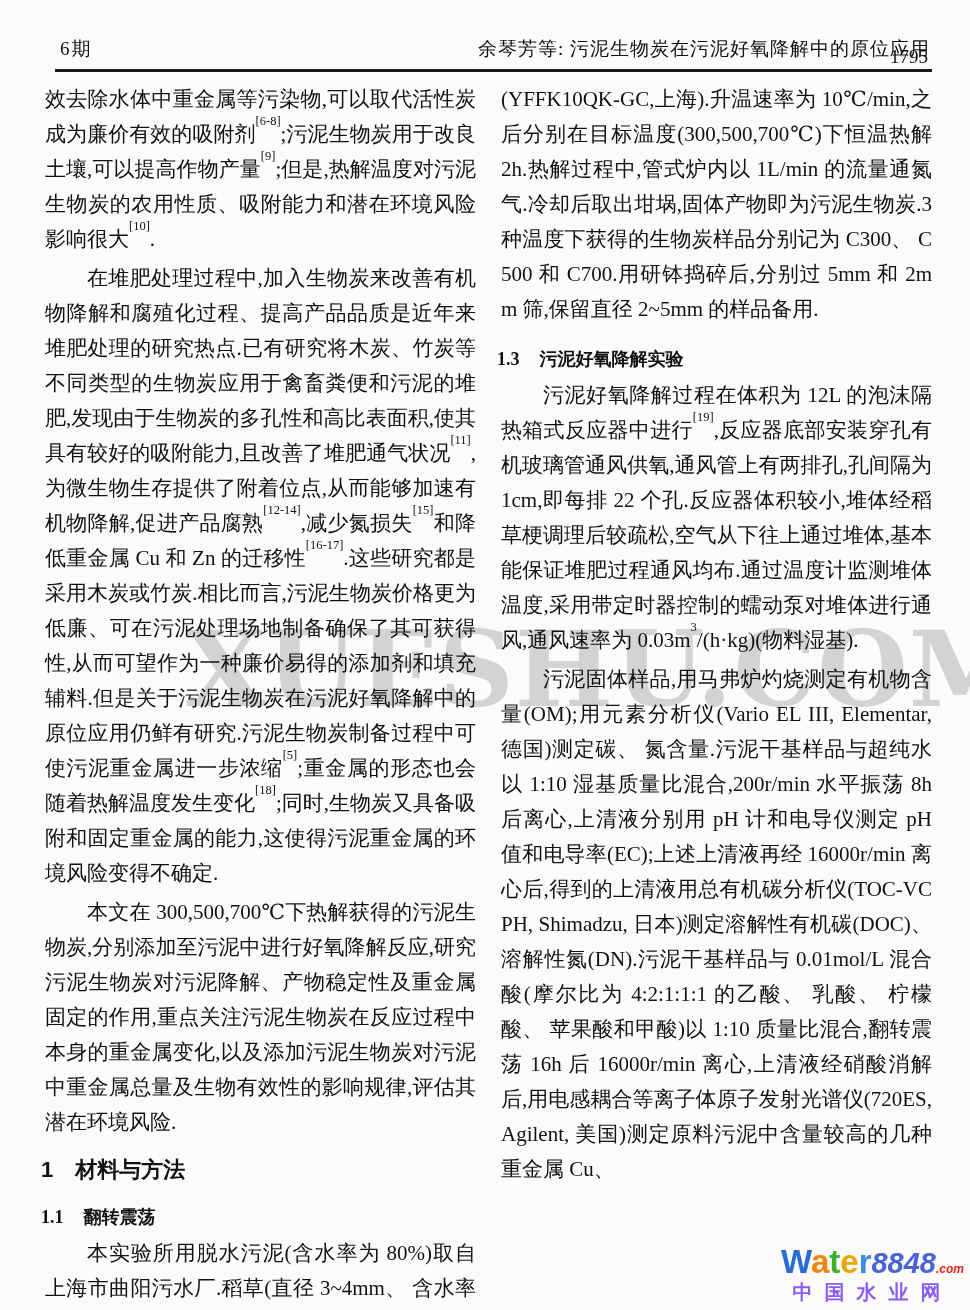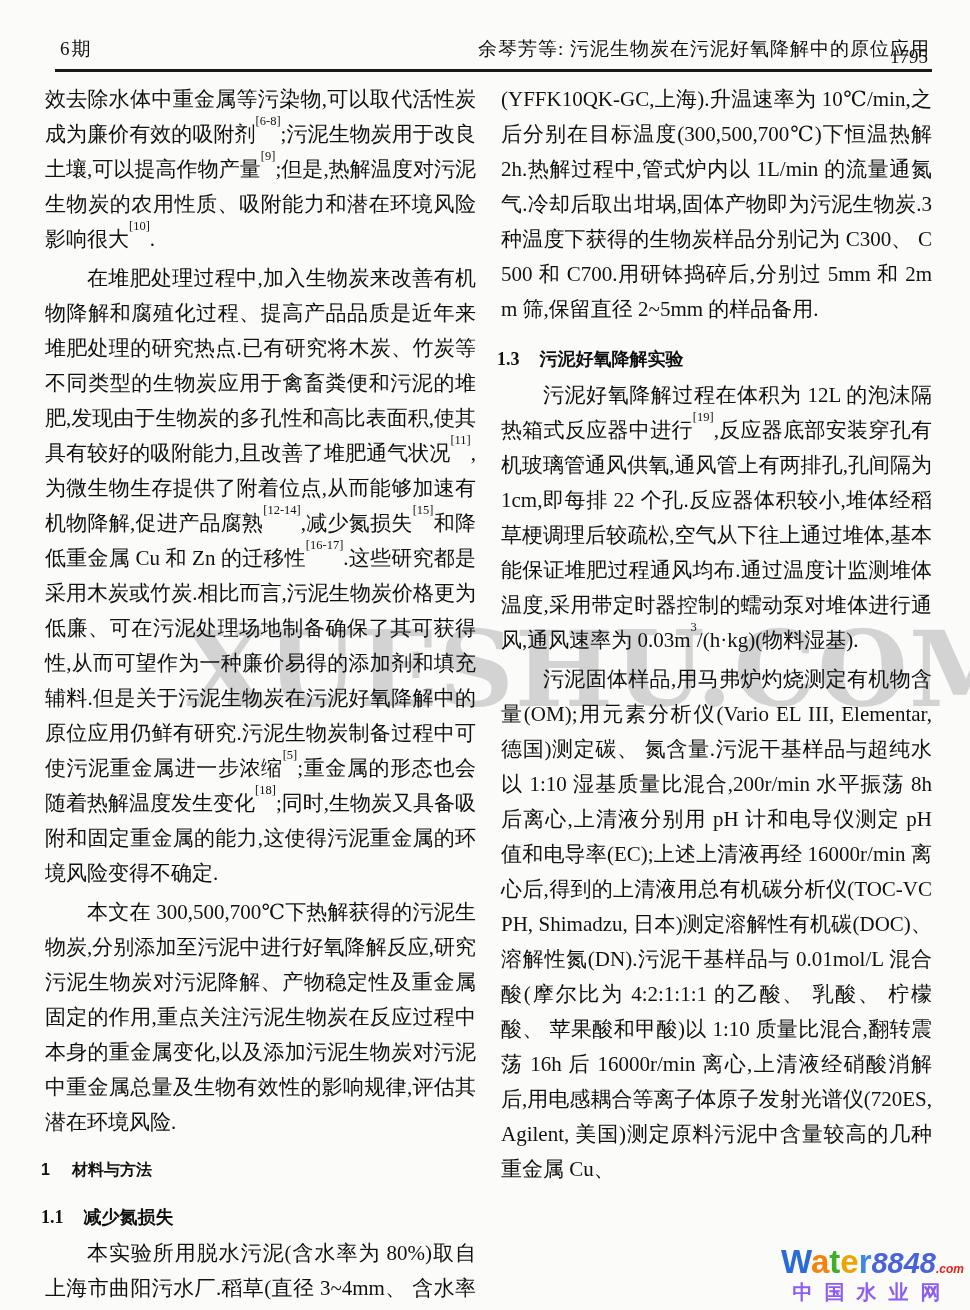--- a/index.html
+++ b/index.html
@@ -30,21 +30,21 @@
   .col{width:439px;}
   .para{
     margin:4px;font-size:21px;line-height:35px;
     text-align:justify;text-justify:inter-ideograph;
     word-break:break-all;
   }
   .para.indent{text-indent:2em;}
   .para sup{font-size:12.5px;line-height:0;position:relative;top:-8px;}
   .h1{
     font-family:"Liberation Sans","DejaVu Sans",sans-serif;
-    font-weight:bold;font-size:16px;line-height:30px;
+    font-weight:bold;font-size:22px;line-height:30px;
     margin:15px 0 12px 0;
   }
   .h2{
     font-family:Liberation Serif, serif;
     font-weight:bold;font-size:18px;line-height:30px;
     margin:17px 0 3px 0;
   }
   .h1 .hnum{margin-right:22px;}
   .h2 .hnum{margin-right:20px;}
   
@@ -73,21 +73,21 @@
   <div class="hrule"></div>
 
   <div class="wm" style="color: rgb(198, 198, 198);">XUESHU.COM</div>
 
   <div class="columns">
     <div class="col" id="leftCol">
         <p class="para"><span>效去除水体中重金属等污染物,可以取代活性炭成为廉价有效的吸附剂</span><sup>[6-8]</sup><span>;污泥生物炭用于改良土壤,可以提高作物产量</span><sup>[9]</sup><span>;但是,热解温度对污泥生物炭的农用性质、吸附能力和潜在环境风险影响很大</span><sup>[10]</sup><span>.</span></p>
         <p class="para indent"><span>在堆肥处理过程中,加入生物炭来改善有机物降解和腐殖化过程、提高产品品质是近年来堆肥处理的研究热点.已有研究将木炭、竹炭等不同类型的生物炭应用于禽畜粪便和污泥的堆肥,发现由于生物炭的多孔性和高比表面积,使其具有较好的吸附能力,且改善了堆肥通气状况</span><sup>[11]</sup><span>,为微生物生存提供了附着位点,从而能够加速有机物降解,促进产品腐熟</span><sup>[12-14]</sup><span>,减少氮损失</span><sup>[15]</sup><span>和降低重金属 Cu 和 Zn 的迁移性</span><sup>[16-17]</sup><span>.这些研究都是采用木炭或竹炭.相比而言,污泥生物炭价格更为低廉、可在污泥处理场地制备确保了其可获得性,从而可望作为一种廉价易得的添加剂和填充辅料.但是关于污泥生物炭在污泥好氧降解中的原位应用仍鲜有研究.污泥生物炭制备过程中可使污泥重金属进一步浓缩</span><sup>[5]</sup><span>;重金属的形态也会随着热解温度发生变化</span><sup>[18]</sup><span>;同时,生物炭又具备吸附和固定重金属的能力,这使得污泥重金属的环境风险变得不确定.</span></p>
         <p class="para indent"><span>本文在 300,500,700℃下热解获得的污泥生物炭,分别添加至污泥中进行好氧降解反应,研究污泥生物炭对污泥降解、产物稳定性及重金属固定的作用,重点关注污泥生物炭在反应过程中本身的重金属变化,以及添加污泥生物炭对污泥中重金属总量及生物有效性的影响规律,评估其潜在环境风险.</span></p>
         <div class="h1"><span class="hnum">1</span><span>材料与方法</span></div>
-        <div class="h2"><span class="hnum">1.1</span><span>减少氮损失</span></div>
+        <div class="h2"><span class="hnum">1.1</span><span>翻转震荡</span></div>
         <p class="para indent"><span>本实验所用脱水污泥(含水率为 80%)取自上海市曲阳污水厂.稻草(直径 3~4mm、 含水率 10%、 有机物含量 97%)除去碎叶后,将稻草梗切割成 2~3cm 长度用作填料.</span></p>
       </div>
     <div class="col" id="rightCol">
         <p class="para"><span>(YFFK10QK-GC,上海).升温速率为 10℃/min,之后分别在目标温度(300,500,700℃)下恒温热解 2h.热解过程中,管式炉内以 1L/min 的流量通氮气.冷却后取出坩埚,固体产物即为污泥生物炭.3 种温度下获得的生物炭样品分别记为 C300、 C500 和 C700.用研钵捣碎后,分别过 5mm 和 2mm 筛,保留直径 2~5mm 的样品备用.</span></p>
         <div class="h2"><span class="hnum">1.3</span><span>污泥好氧降解实验</span></div>
         <p class="para indent"><span>污泥好氧降解过程在体积为 12L 的泡沫隔热箱式反应器中进行</span><sup>[19]</sup><span>,反应器底部安装穿孔有机玻璃管通风供氧,通风管上有两排孔,孔间隔为 1cm,即每排 22 个孔.反应器体积较小,堆体经稻草梗调理后较疏松,空气从下往上通过堆体,基本能保证堆肥过程通风均布.通过温度计监测堆体温度,采用带定时器控制的蠕动泵对堆体进行通风,通风速率为 0.03m</span><sup>3</sup><span>/(h·kg)(物料湿基).</span></p>
         <p class="para indent"><span>污泥固体样品,用马弗炉灼烧测定有机物含量(OM);用元素分析仪(Vario EL III, Elementar, 德国)测定碳、 氮含量.污泥干基样品与超纯水以 1:10 湿基质量比混合,200r/min 水平振荡 8h 后离心,上清液分别用 pH 计和电导仪测定 pH 值和电导率(EC);上述上清液再经 16000r/min 离心后,得到的上清液用总有机碳分析仪(TOC-VCPH, Shimadzu, 日本)测定溶解性有机碳(DOC)、溶解性氮(DN).污泥干基样品与 0.01mol/L 混合酸(摩尔比为 4:2:1:1:1 的乙酸、 乳酸、 柠檬酸、 苹果酸和甲酸)以 1:10 质量比混合,翻转震荡 16h 后 16000r/min 离心,上清液经硝酸消解后,用电感耦合等离子体原子发射光谱仪(720ES, Agilent, 美国)测定原料污泥中含量较高的几种重金属 Cu、</span></p>
       </div>
   </div>
 

